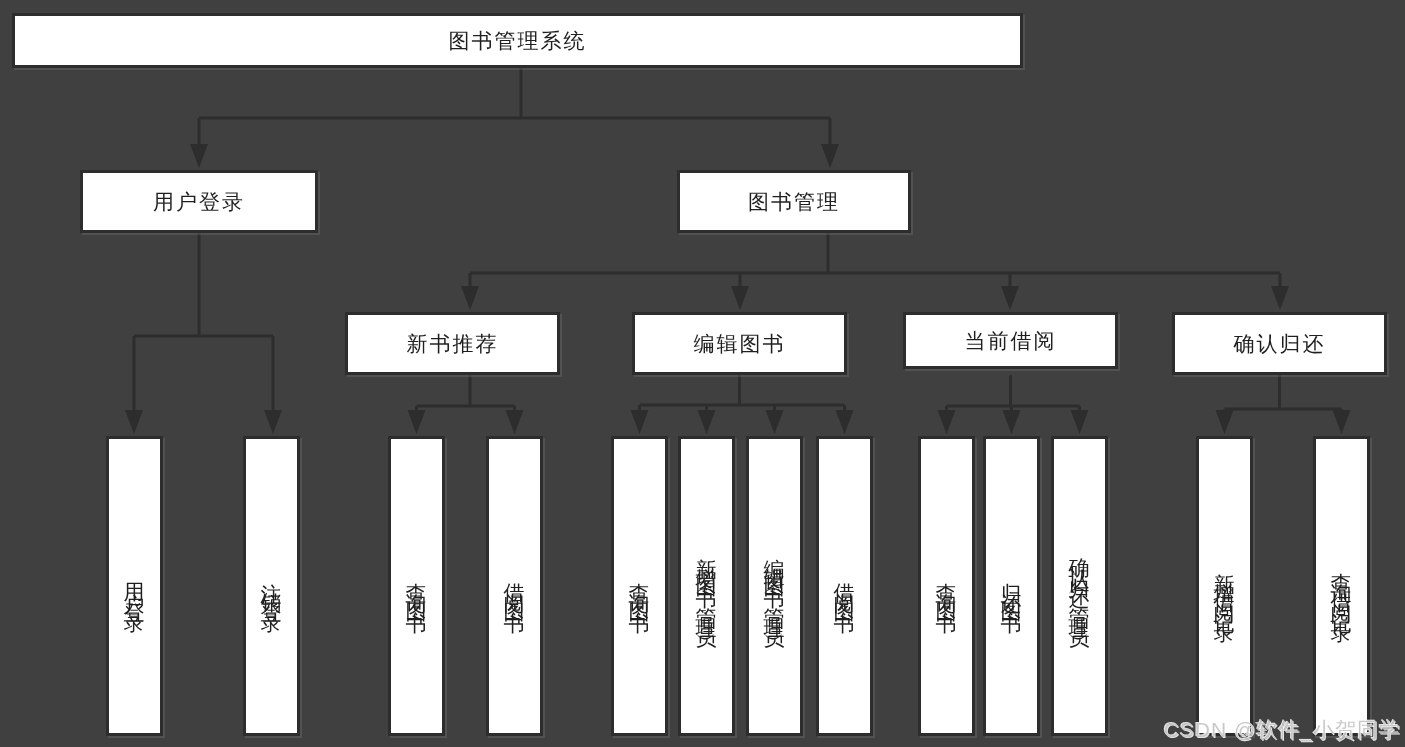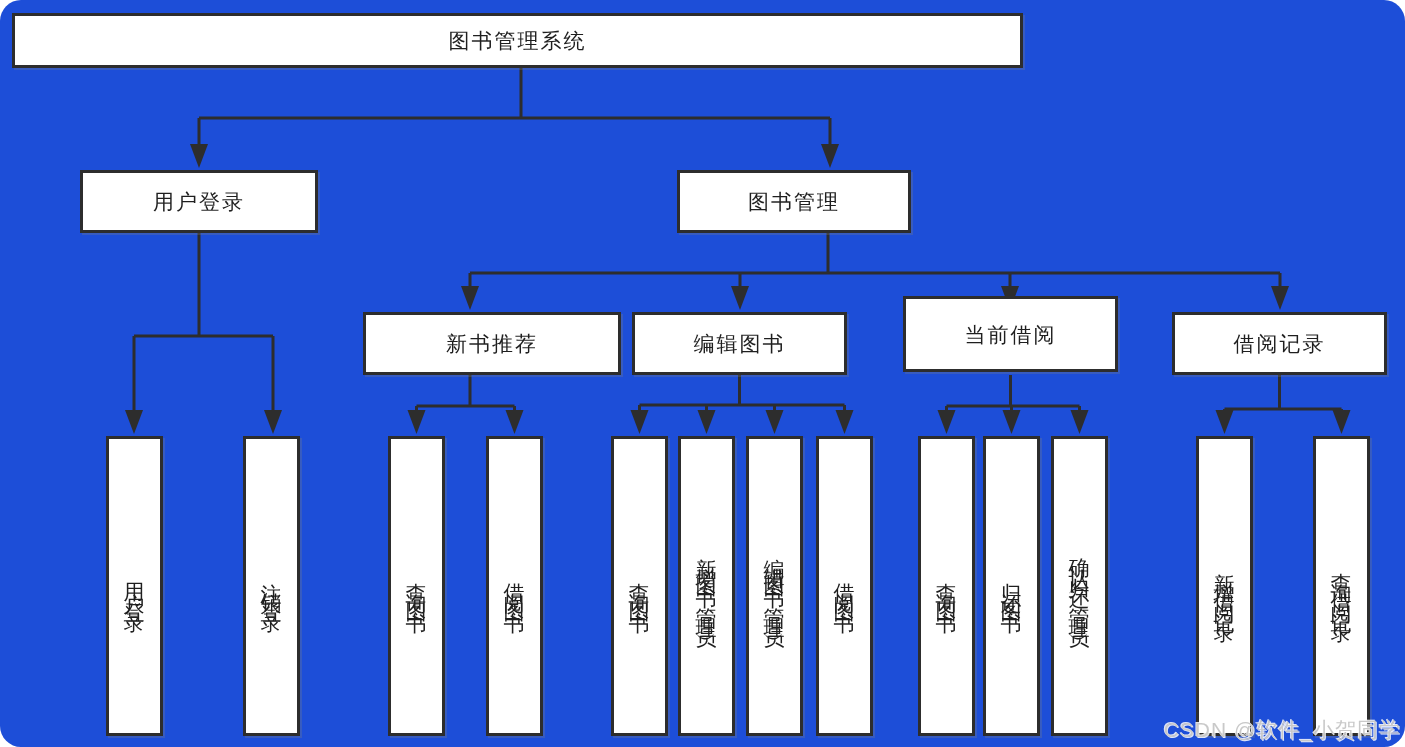--- a/index.html
+++ b/index.html
@@ -1,23 +1,22 @@
 <!DOCTYPE html>
 <html><head>
 <meta charset="utf-8">
 <style>
   html,body{margin:0;padding:0;background:#ffffff;}
   .canvas{
     position:relative;
     width:1405px;height:747px;
-    background:#1d4ed8;
+    background:#404040;
     font-family:"Liberation Sans","DejaVu Sans",sans-serif;
     color:#1f1f1f;
     overflow:hidden;
-    border-radius:21px;
   }
   .connectors{position:absolute;left:0;top:0;z-index:1;}
   .node{
     position:absolute;
     box-sizing:border-box;
     background:#ffffff;
     border:3px solid #2d2d2d;
     box-shadow:2px 2px 0 rgba(130,130,130,0.28);
     display:flex;align-items:center;justify-content:center;
     z-index:2;
@@ -106,31 +105,31 @@
     <span class="hlabel">图书管理系统</span>
   </div>
 
   <div class="node" style="left:80px;top:170px;width:238px;height:63px">
     <span class="hlabel">用户登录</span>
   </div>
   <div class="node" style="left:677px;top:170px;width:234px;height:63px">
     <span class="hlabel">图书管理</span>
   </div>
 
-  <div class="node" style="left:363px;top:312px;width:258px;height:63px">
+  <div class="node" style="left:345px;top:312px;width:215px;height:63px">
     <span class="hlabel">新书推荐</span>
   </div>
   <div class="node" style="left:632px;top:312px;width:215px;height:63px">
     <span class="hlabel">编辑图书</span>
   </div>
-  <div class="node" style="left:903px;top:296px;width:215px;height:76px">
+  <div class="node" style="left:903px;top:312px;width:215px;height:57px">
     <span class="hlabel">当前借阅</span>
   </div>
   <div class="node" style="left:1172px;top:312px;width:215px;height:63px">
-    <span class="hlabel">借阅记录</span>
+    <span class="hlabel">确认归还</span>
   </div>
 
   <div class="node" style="left:106px;top:436px;width:57px;height:300px">
     <span class="vlabel">用户登录</span>
   </div>
   <div class="node" style="left:243px;top:436px;width:57px;height:300px">
     <span class="vlabel">注销登录</span>
   </div>
 
   <div class="node" style="left:388px;top:436px;width:57px;height:300px">

